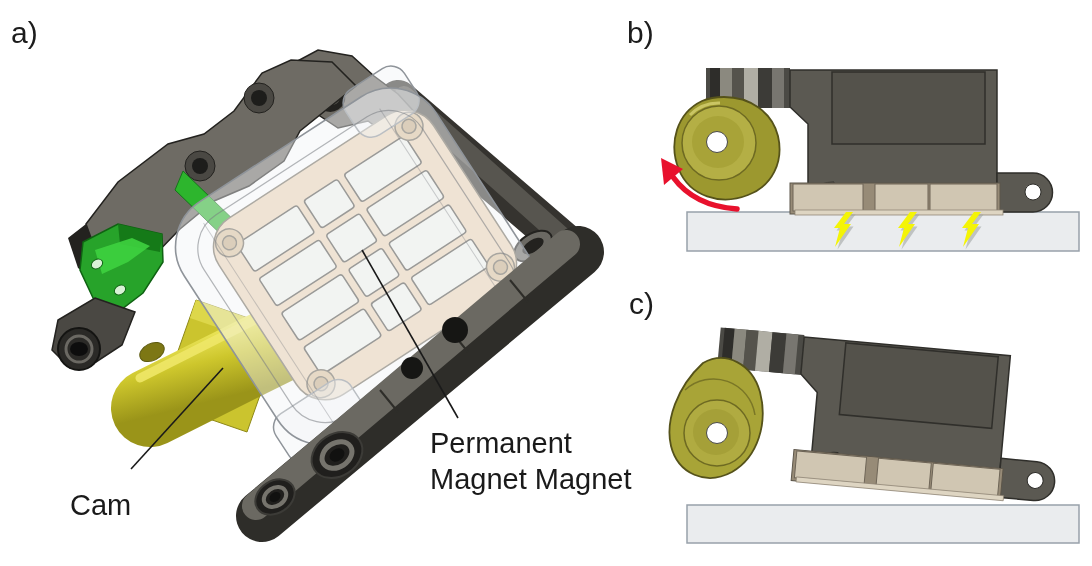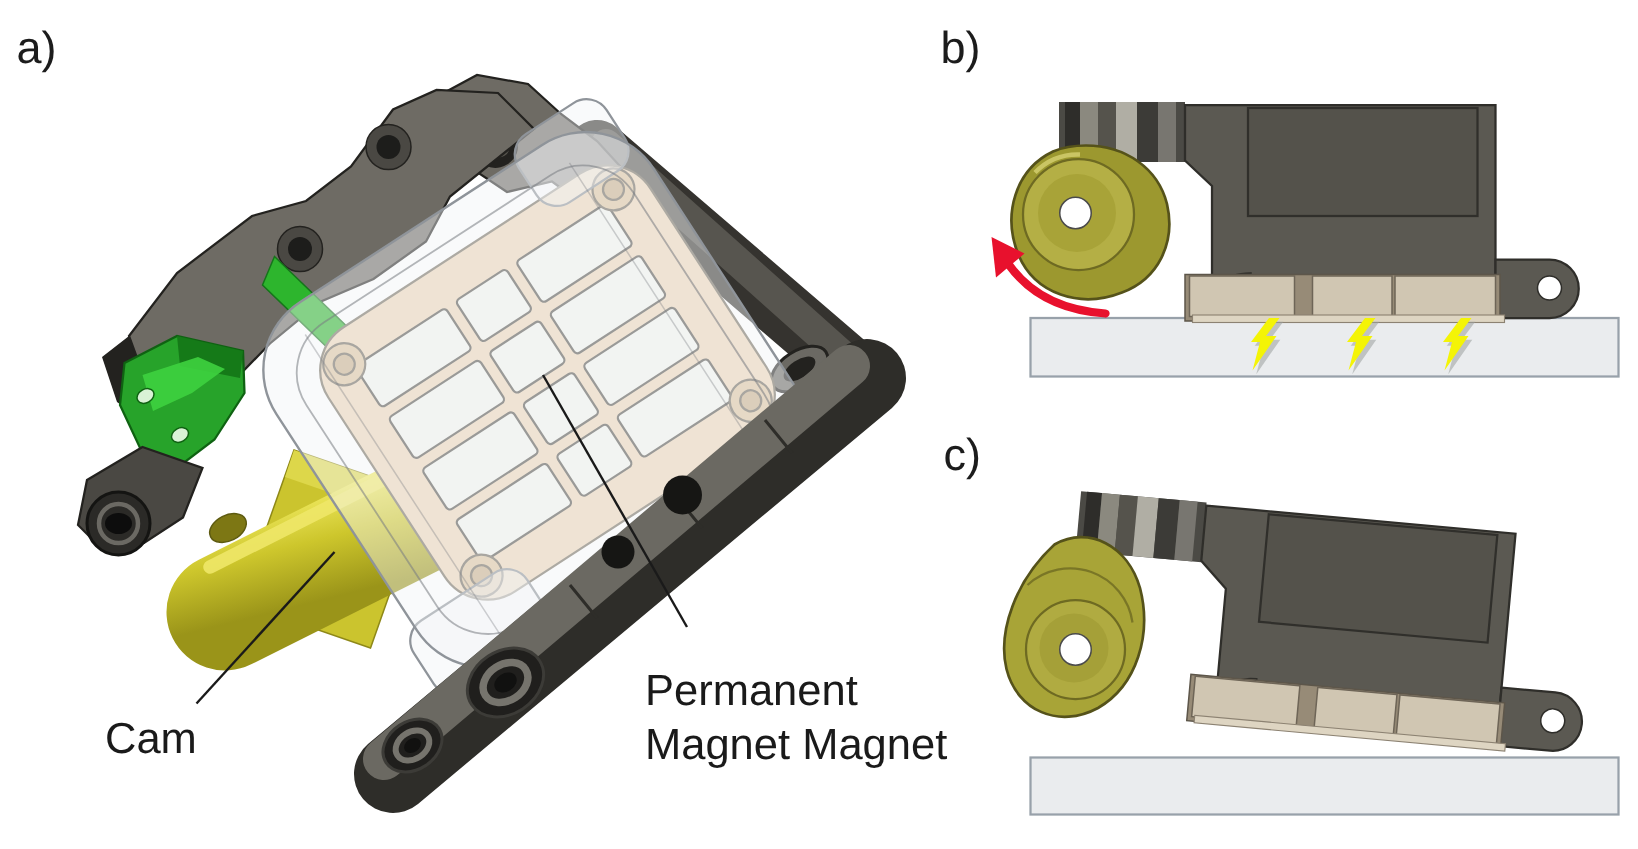--- a/index.html
+++ b/index.html
@@ -218,19 +218,19 @@
 
     <g>
       <path d="M83,83 C106,70 132,84 140,112 C148,143 138,177 112,192 C86,206 58,194 51,166 C45,141 57,107 83,83 Z" fill="#a8a437" stroke="#55521a" stroke-width="1.8"></path>
       <path d="M65,110 A42,42 0 0 1 135,135" fill="none" stroke="#6e6a22" stroke-width="1.5" opacity="0.8"></path>
       <circle cx="97" cy="153" r="33" fill="#b0ab41" stroke="#6e6a22" stroke-width="1.5"></circle>
       <circle cx="96" cy="152" r="23" fill="#a5a038"></circle>
       <circle cx="97" cy="153" r="10.5" fill="#ffffff" stroke="#4a4a4a"></circle>
     </g>
   </svg>
 
-  <div class="annot" style="left:70px;top:476px">Cam</div>
-  <div class="annot" style="left:430px;top:444px">
+  <div class="annot" style="left:70px;top:488px">Cam</div>
+  <div class="annot" style="left:430px;top:426px">
     <div>Permanent</div>
     <div>Magnet Magnet</div>
   </div>
 
 </div>
 
 </body></html>

